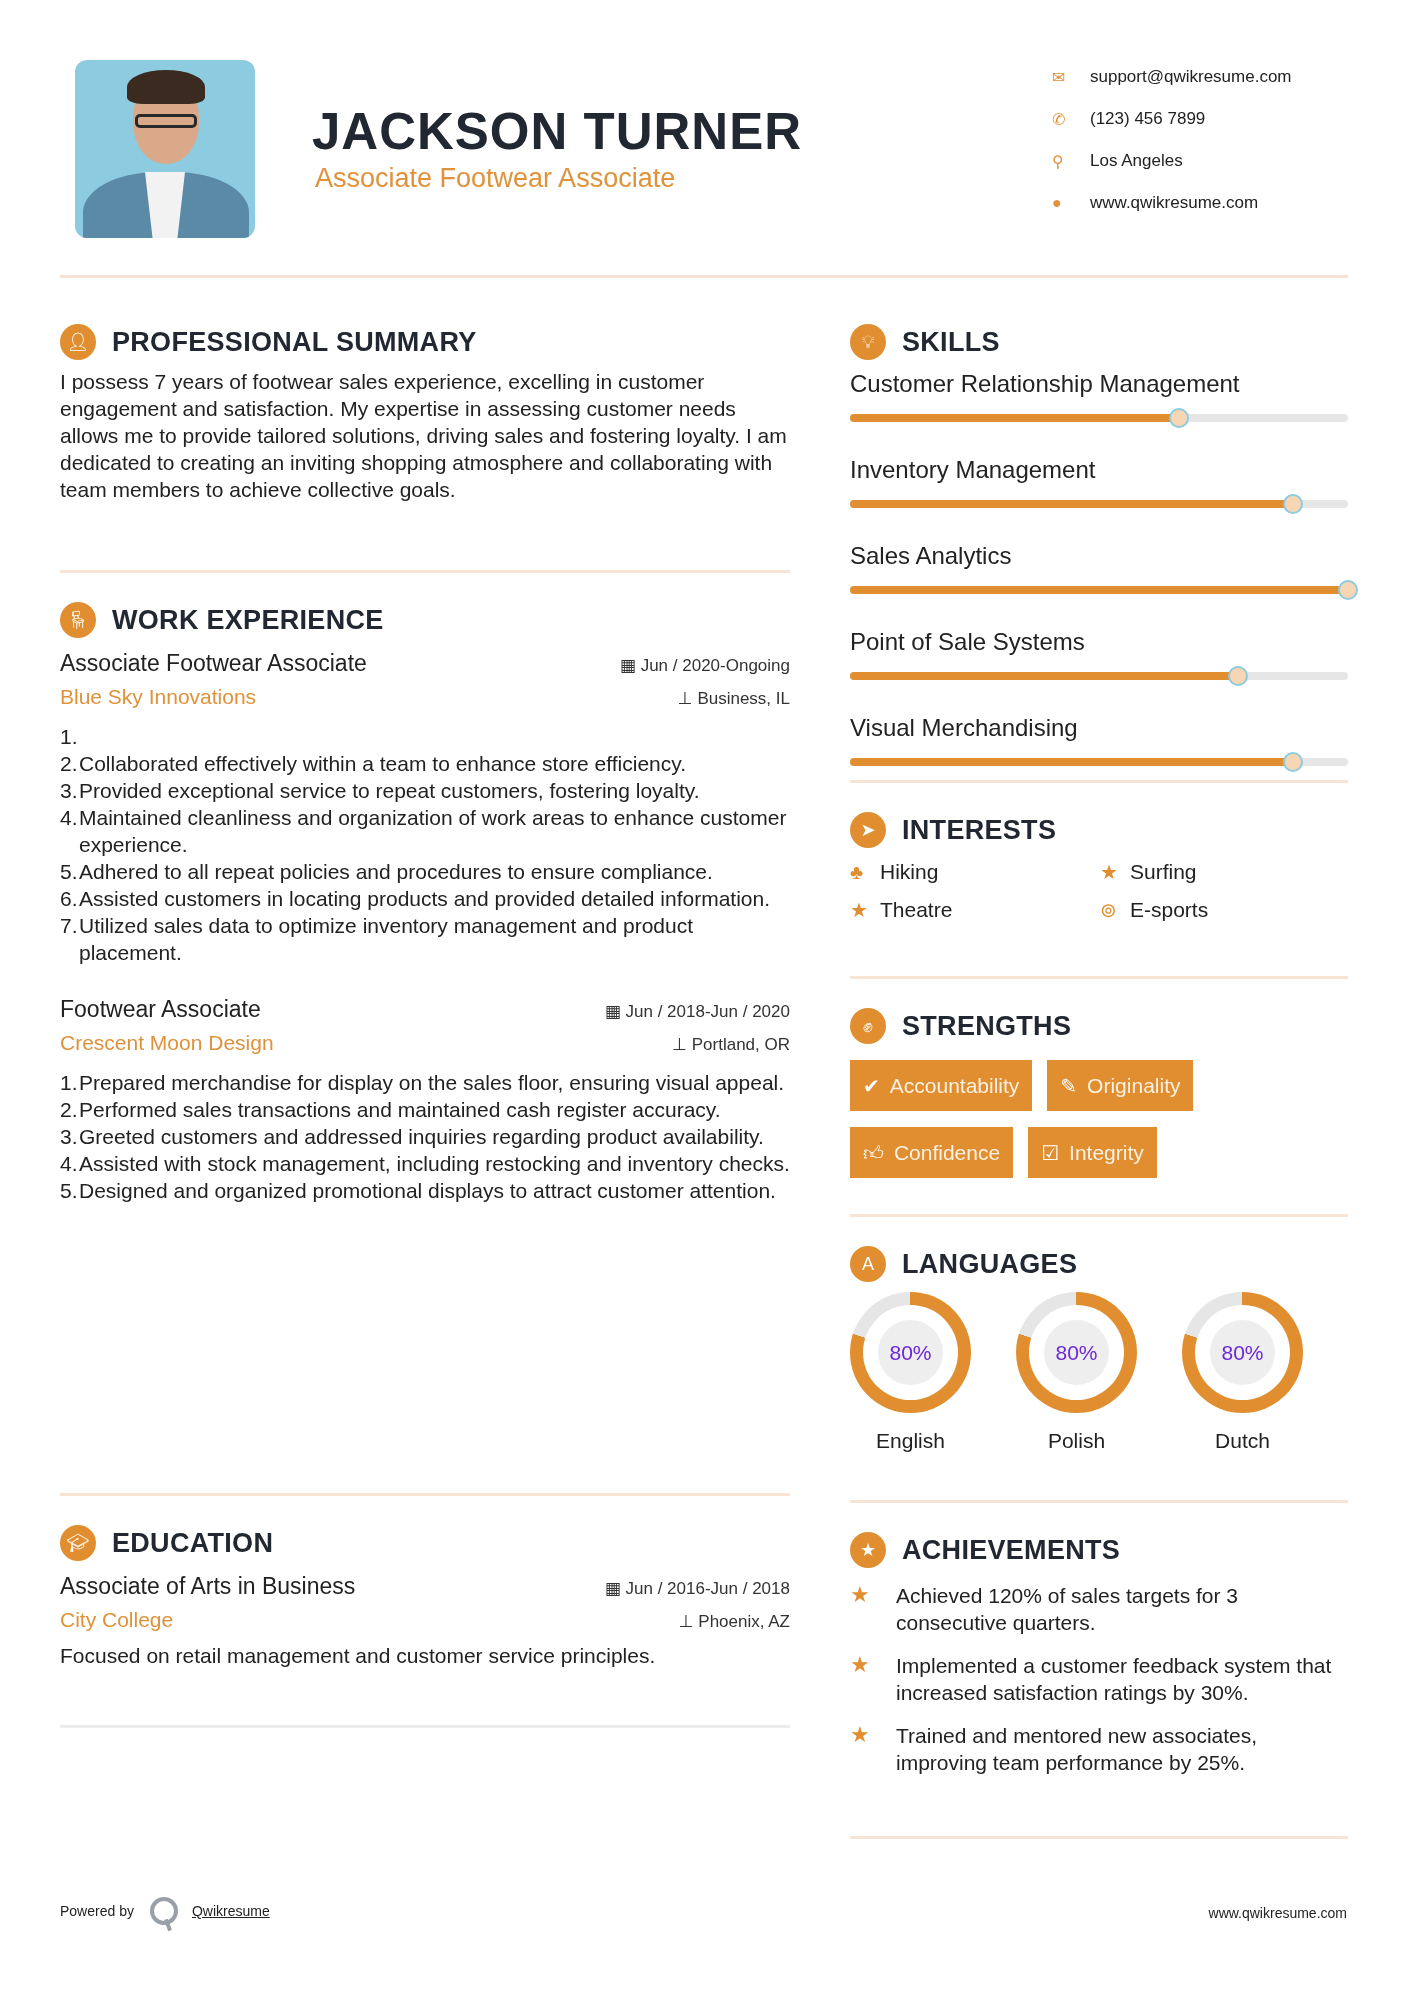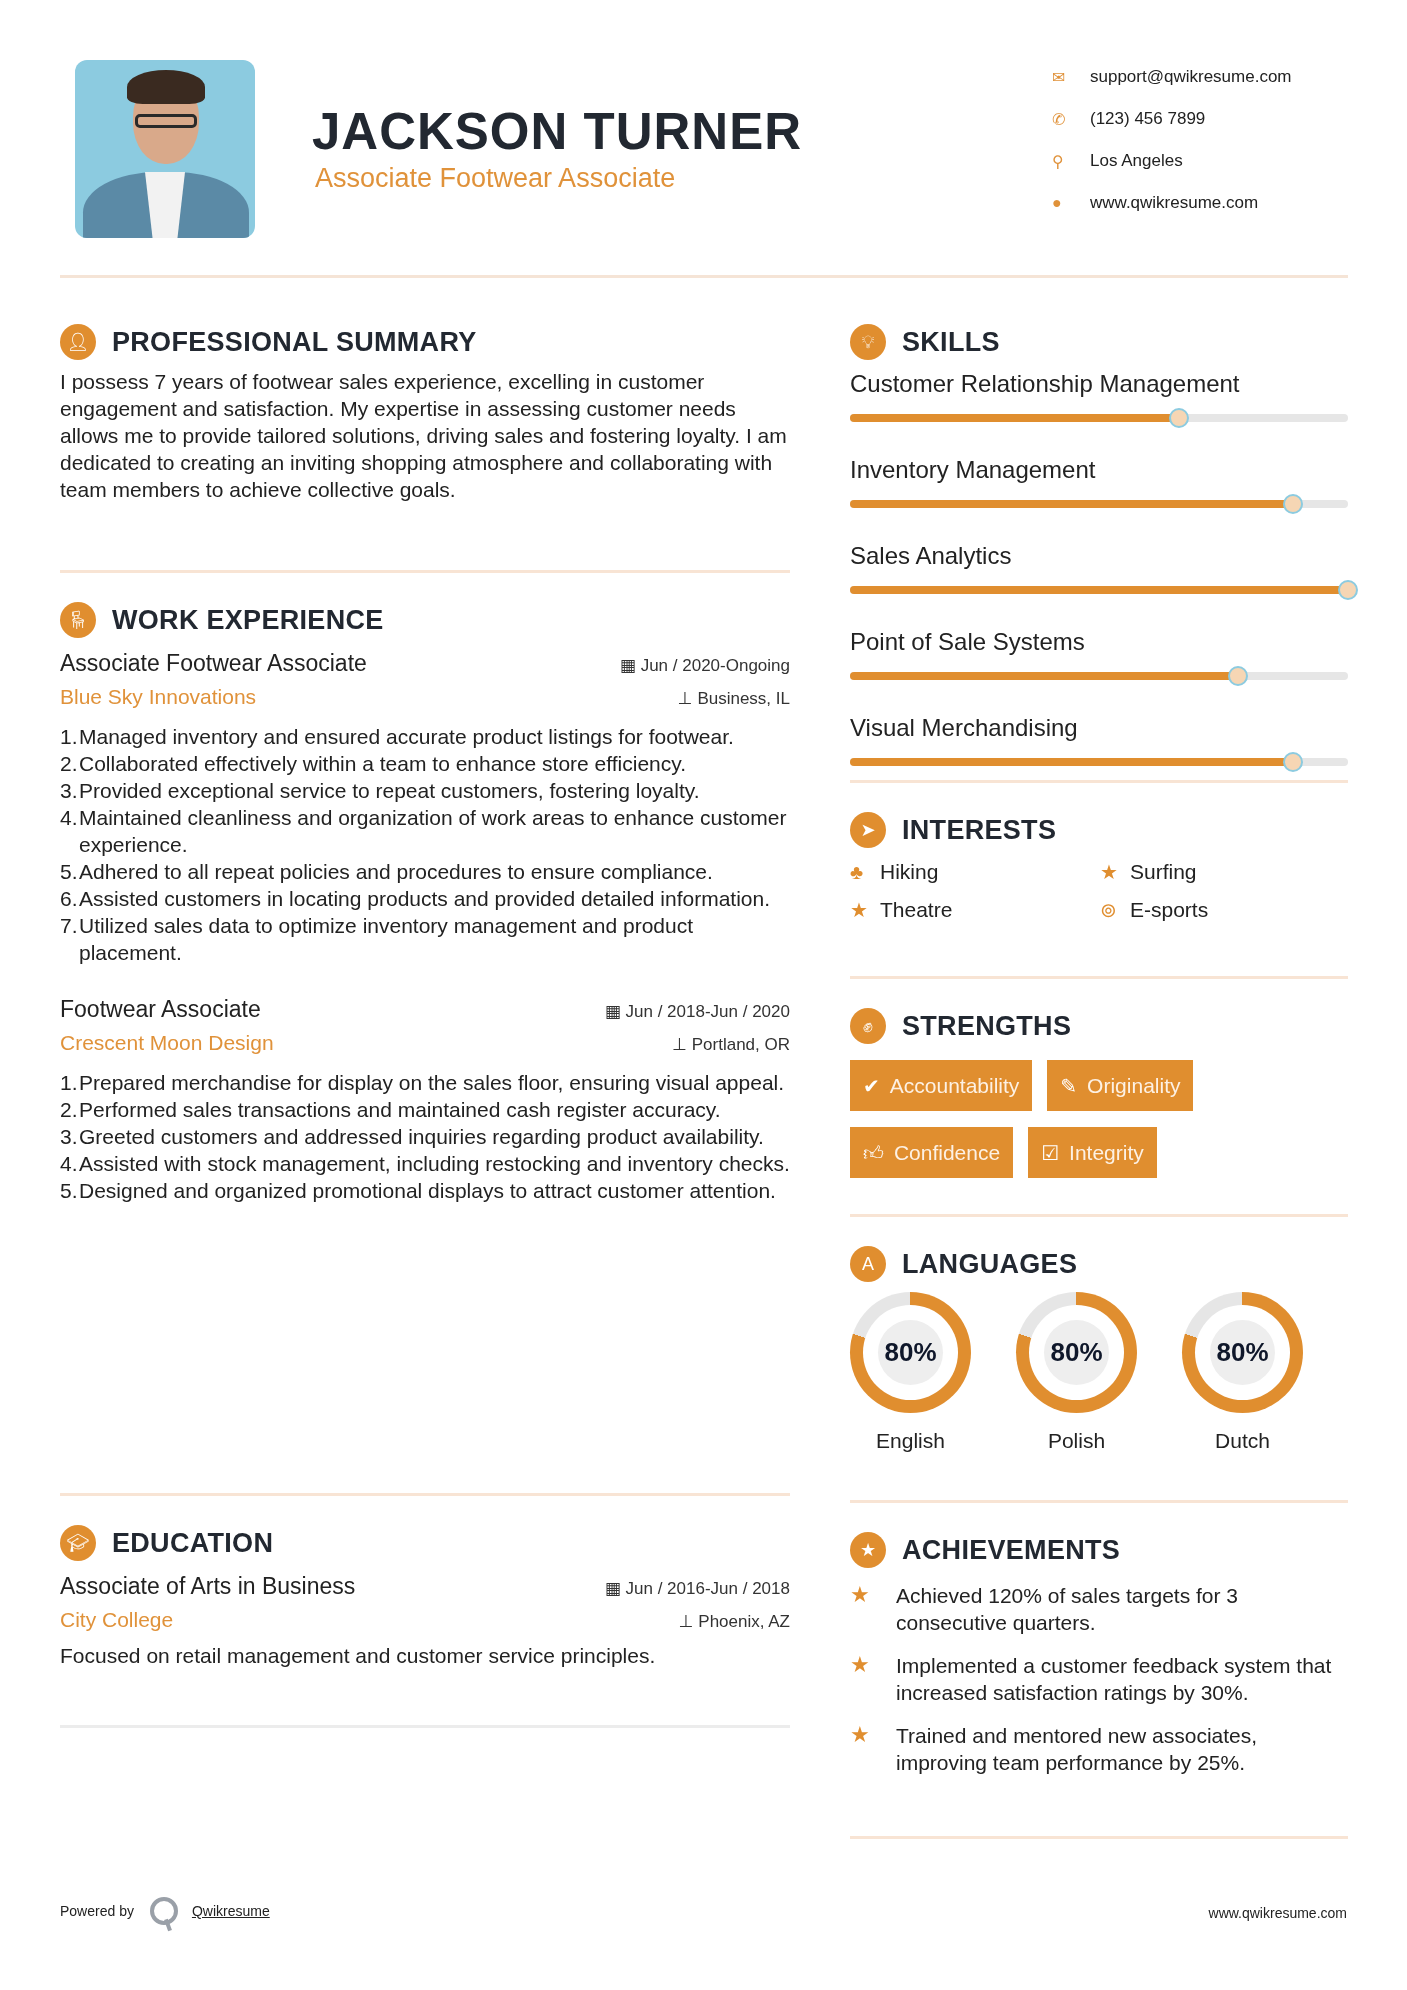--- a/index.html
+++ b/index.html
@@ -56,21 +56,21 @@
   .interest .ic { color: #E08E2F; width: 30px; font-size: 20px; }
 
   .strengths { display: flex; flex-wrap: wrap; gap: 16px 15px; width: 420px; }
   .badge { background: #E08E2F; color: #fdf1e4; font-size: 21px; height: 51px; display: flex; align-items: center; padding: 0 13px; }
   .badge .ic { margin-right: 10px; font-size: 20px; color: #fff; }
 
   .langs { display: flex; gap: 45px; }
   .lang { width: 121px; text-align: center; }
   .donut { width: 121px; height: 121px; border-radius: 50%; position: relative; }
   .donut .inner { position: absolute; left: 13px; top: 13px; width: 95px; height: 95px; background: #fff; border-radius: 50%; }
-  .donut .core { position: absolute; left: 28px; top: 28px; width: 65px; height: 65px; border-radius: 50%; background: #eeeeee; display: flex; align-items: center; justify-content: center; font-size: 26px; font-weight: 700; color: #0f172a; }
+  .donut .core { position: absolute; left: 28px; top: 28px; width: 65px; height: 65px; border-radius: 50%; background: #eeeeee; display: flex; align-items: center; justify-content: center; font-size: 21px; font-weight: 400; color: #6d28d9; }
   .lang-name { font-size: 21px; color: #222; margin-top: 16px; }
 
   .ach { display: flex; margin-bottom: 16px; }
   .ach .ic { width: 46px; color: #E08E2F; font-size: 22px; flex: none; }
   .ach .tx { font-size: 21px; line-height: 27px; color: #222; }
 
   .footer-left { left: 60px; top: 1897px; display: flex; align-items: center; font-size: 14px; color: #222; }
   .footer-left .q { width: 28px; height: 28px; border: 4px solid #9aa0a8; border-radius: 50%; margin: 0 14px 0 16px; position: relative; }
   .footer-left .q::after { content: ""; position: absolute; left: 12px; top: 18px; width: 4px; height: 12px; background: #9aa0a8; transform: rotate(-20deg); }
   .footer-left .brand { text-decoration: underline; }
@@ -130,21 +130,20 @@
       <div class="job-title">Associate Footwear Associate</div>
       <div class="job-meta"><span>▦ </span><span>Jun / 2020-Ongoing</span></div>
     </div>
     <div class="job-head" style="margin-top:8px;">
       <div class="job-org">Blue Sky Innovations</div>
       <div class="job-meta"><span>⊥ </span><span>Business, IL</span></div>
     </div>
     <ol class="bullets" style="margin-top:14px;">
       <li>
           <span class="n">1.</span>
-          <span>Managed inventory and ensured accurate product listings for footwear.</span>
         </li>
       <li>
           <span class="n">2.</span>
           <span>Collaborated effectively within a team to enhance store efficiency.</span>
         </li>
       <li>
           <span class="n">3.</span>
           <span>Provided exceptional service to repeat customers, fostering loyalty.</span>
         </li>
       <li>

